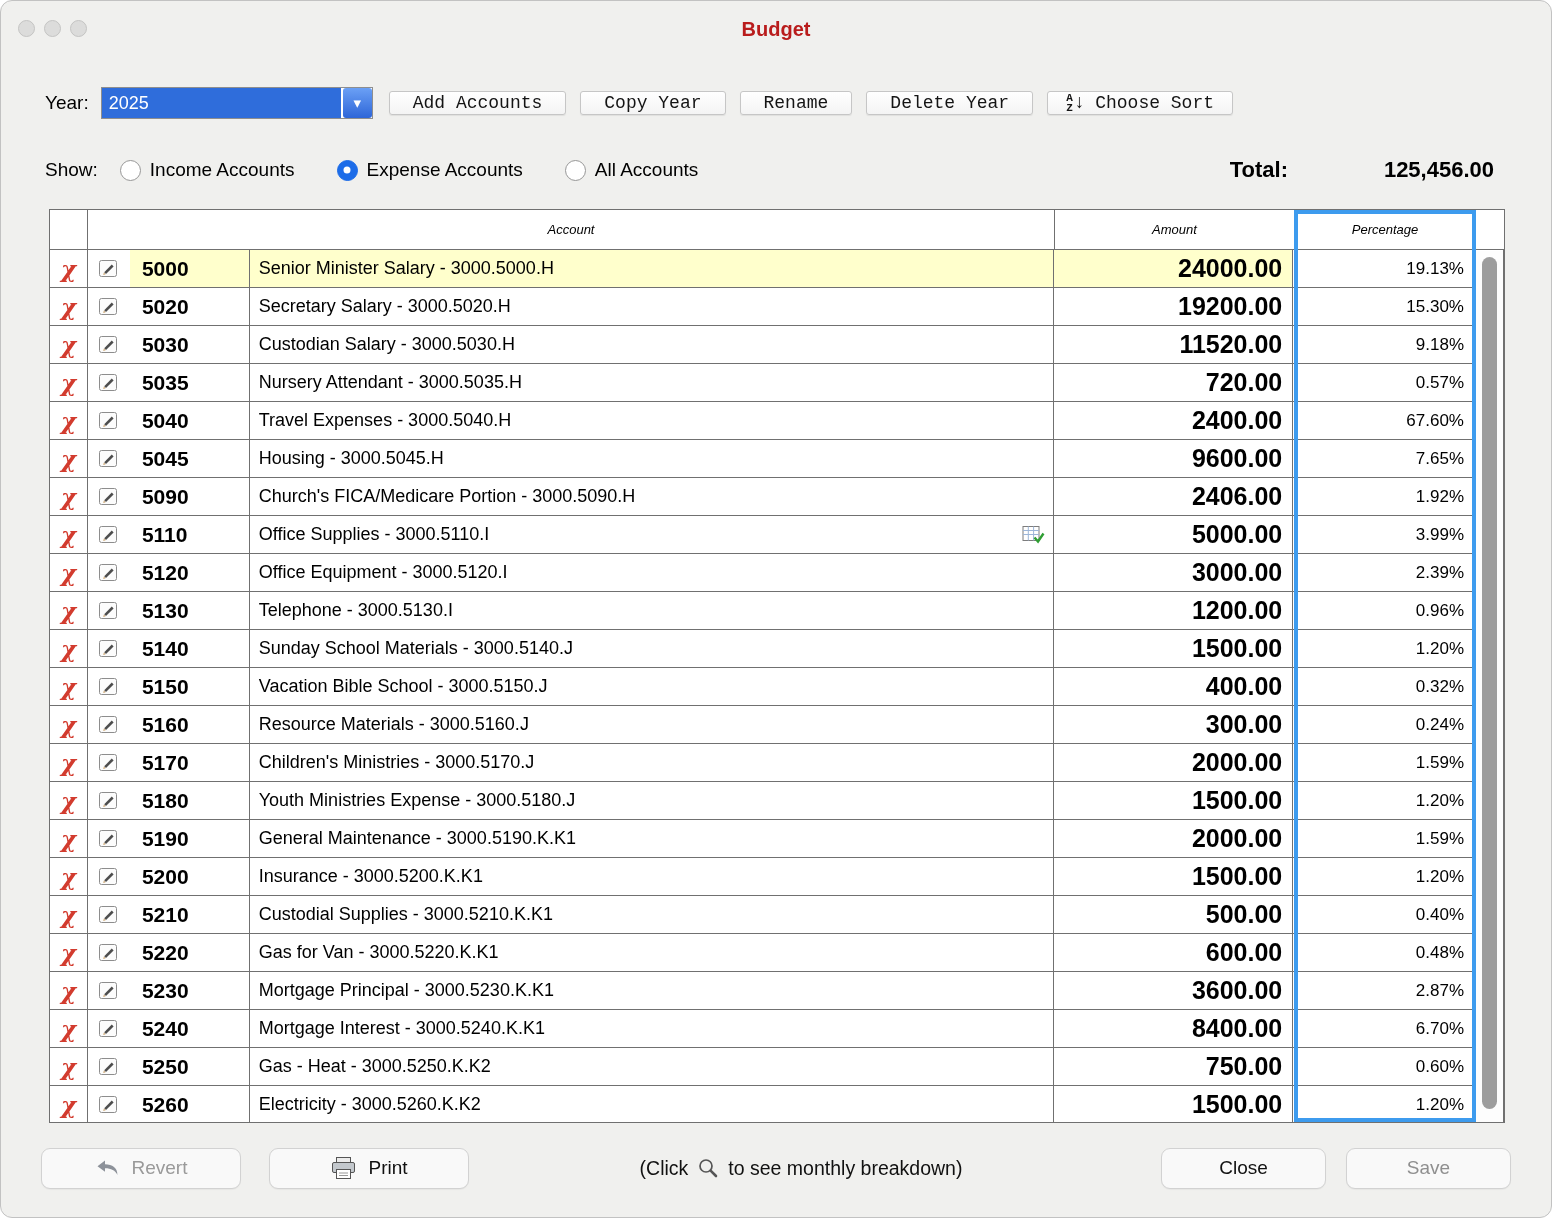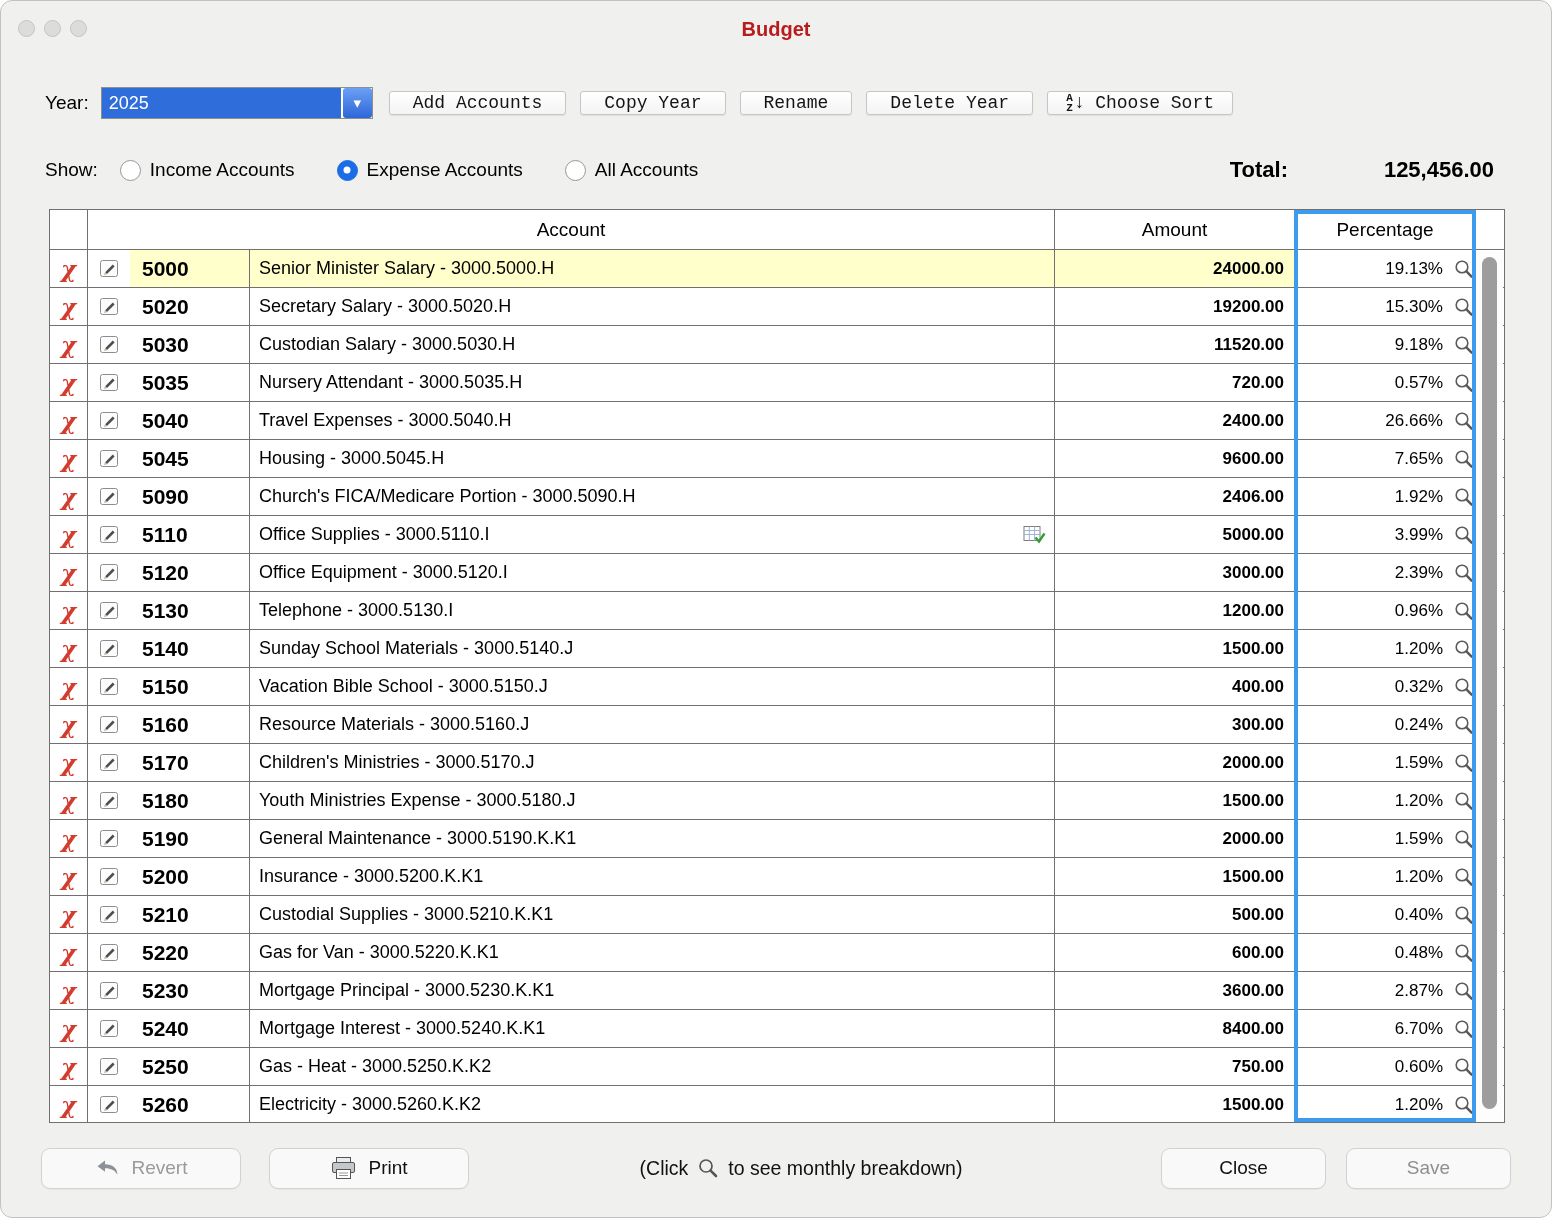--- a/index.html
+++ b/index.html
@@ -52,40 +52,40 @@
   .radio.sel { background:var(--radio-blue,#1c6ce8); border-color:var(--radio-blue,#1c6ce8); }
   .radio.sel::after { content:''; position:absolute; width:7px; height:7px; background:#fff;
     border-radius:50%; top:50%; left:50%; transform:translate(-50%,-50%); }
   .total-label { margin-left:auto; font-weight:bold; font-size:22px; }
   .total-value { margin-left:46px; font-weight:bold; font-size:22px; min-width:160px; text-align:right; }
 
   
   .table-wrap { position:absolute; top:208px; left:48px; width:1456px; height:914px;
     background:#fff; border:1px solid #707070; overflow:hidden; }
   .thead { display:flex; height:40px; border-bottom:1px solid #707070; background:#fff; }
-  .hcell { display:flex; align-items:center; justify-content:center; font-size:19px; }
+  .hcell { display:flex; align-items:center; justify-content:center; font-size:13px;font-style:italic; }
   .h-blank { width:38px; border-right:1px solid #707070; }
   .h-account { width:967px; border-right:1px solid #707070; }
   .h-amount { width:240px; border-right:1px solid #707070; }
   .h-pct { width:181px; border-right:1px solid #707070; }
   .h-scroll { flex:1; }
 
   .trow { display:flex; height:38px; border-bottom:1px solid #707070; background:#fff; }
   .cell { display:flex; align-items:center; overflow:hidden; }
   .c-x { width:38px; justify-content:center; border-right:1px solid #707070; cursor:default; }
   .chi { font-family:"DejaVu Serif", serif; font-style:italic; font-weight:bold;
     font-size:23px; color:var(--delete-red,#d23b2e); line-height:1; }
   .c-edit { width:42px; justify-content:center; cursor:default; }
   .c-num { width:120px; border-right:1px solid #707070; font-weight:bold; font-size:21px; padding-left:12px; }
   .c-name { width:805px; border-right:1px solid #707070; font-size:18px; padding-left:9px; padding-right:8px; }
   .breakdown-icon { margin-left:auto; display:flex; align-items:center; }
   .c-amt { width:240px; border-right:1px solid #707070; justify-content:flex-end;
-    font-weight:bold; font-size:17px; padding-right:10px; }
-  .c-pct { width:181px; border-right:1px solid #707070; justify-content:flex-end;
-    font-size:17px; gap:10px; }
+    font-weight:bold; font-size:25px; padding-right:10px; }
+  .c-pct { width:211px; border-right:1px solid #707070; justify-content:flex-end;
+    font-size:17px; gap:10px; padding-right:7px; }
   .c-scroll { flex:1; }
   .trow.hl .c-num, .trow.hl .c-name, .trow.hl .c-amt { background:var(--highlight-yellow,#ffffcc); }
 
   .col-outline { position:absolute; top:0; left:1244px; width:182px; height:912px;
     border:4px solid var(--column-outline,#3d9bee); pointer-events:none; }
 
   .scroll-track { position:absolute; top:41px; right:1px; width:27px; height:871px; background:#fdfdfd; }
   .scroll-thumb { position:absolute; top:6px; left:6px; width:15px; height:852px;
     background:#9d9d9d; border-radius:8px; }
 
@@ -292,21 +292,21 @@
         <path d="M5.2 17 l2.4-.7 -1.7-1.7 z" fill="#c9a06a"></path>
       </svg>
     </div>
     <div class="cell c-num">5040</div>
     <div class="cell c-name">
       <span class="name-text">Travel Expenses - 3000.5040.H</span>
 
     </div>
     <div class="cell c-amt">2400.00</div>
     <div class="cell c-pct">
-      <span class="pct-text">26.66%</span>
+      <span class="pct-text">67.60%</span>
       <span class="mag">
         <svg width="22" height="22" viewBox="0 0 22 22">
           <circle cx="9" cy="9" r="5.8" fill="rgba(255,255,255,0.5)" stroke="#5a5a5a" stroke-width="1.6"></circle>
           <line x1="13.4" y1="13.4" x2="18.6" y2="18.6" stroke="#5a5a5a" stroke-width="2.5" stroke-linecap="round"></line>
         </svg>
       </span>
     </div>
     <div class="cell c-scroll"></div>
   </div>
         <div class="trow">

